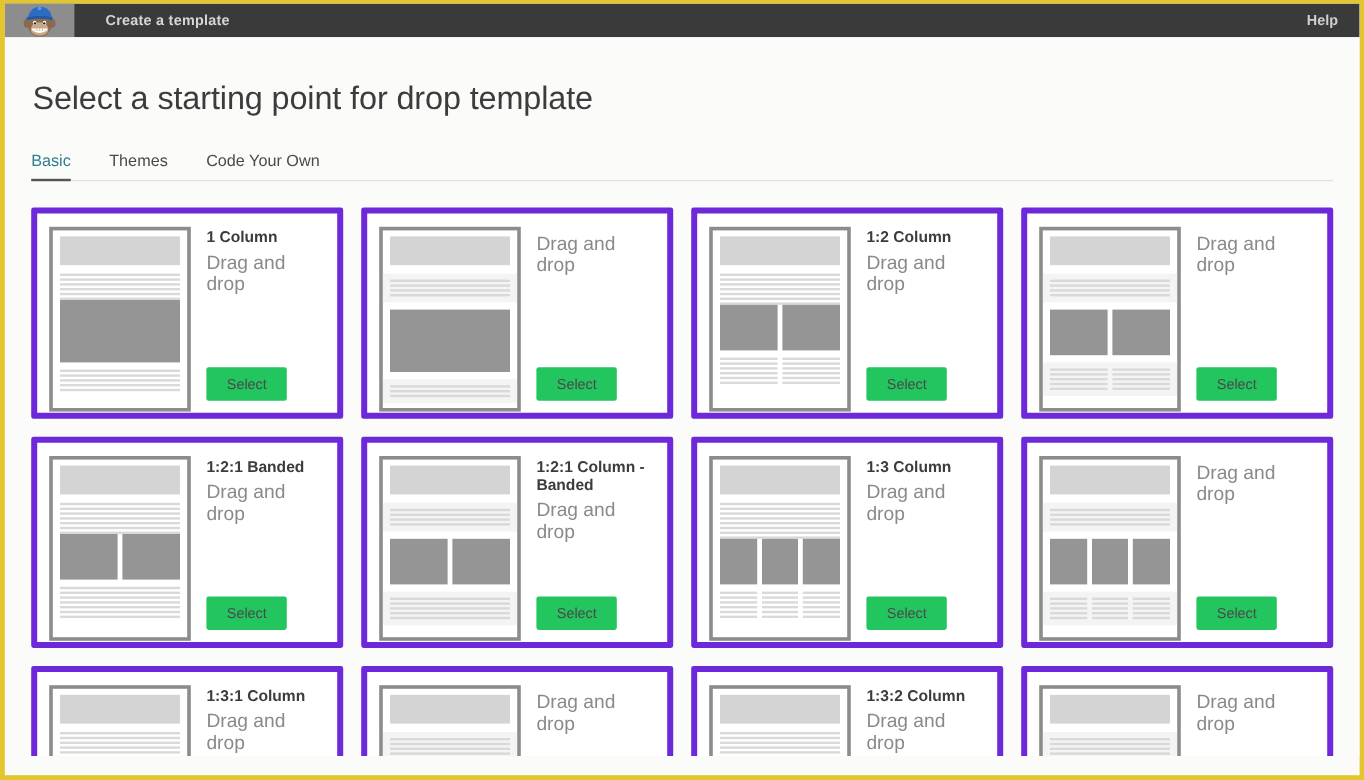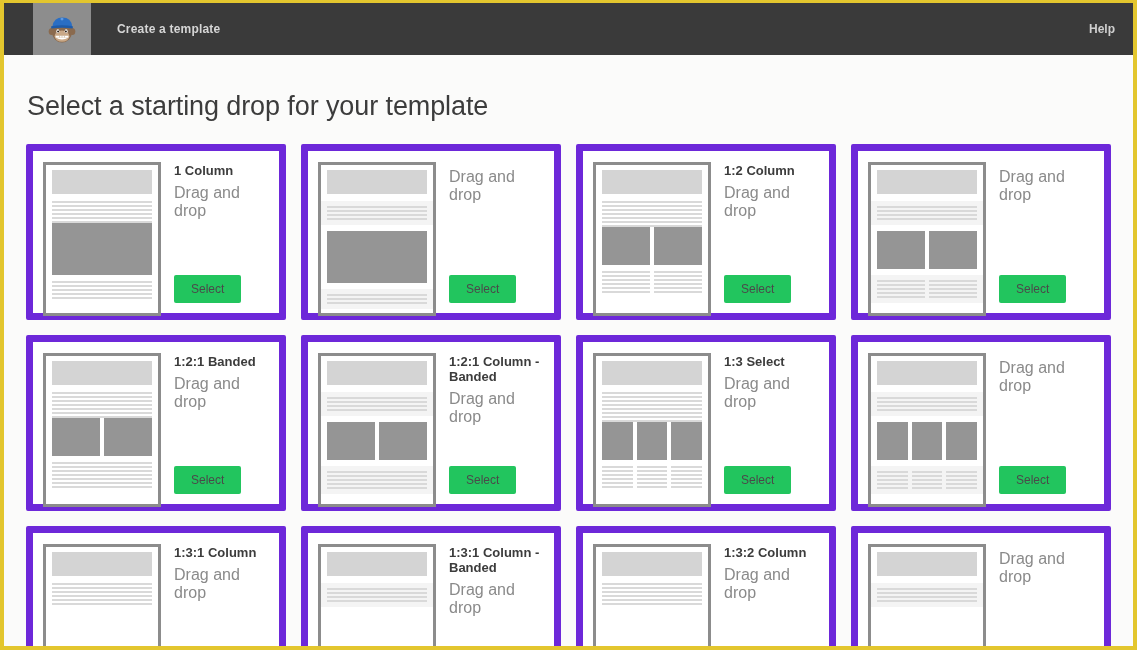--- a/index.html
+++ b/index.html
@@ -27,24 +27,23 @@
     width: 100%;
     height: 100%;
     background: #fbfbfa;
     overflow: hidden;
   }
 
   
   #topbar {
     display: flex;
     align-items: stretch;
-    height: 52px;
+    height: 28px;
     background: #3a3a3a;
     flex: 0 0 auto;
-    padding-left: 29px;
   }
 
   #logo-tile {
     width: 58px;
     background: #8d8d8d;
     display: flex;
     align-items: center;
     justify-content: center;
   }
 
@@ -124,21 +123,21 @@
   
   #grid {
     display: grid;
     grid-template-columns: repeat(4, 1fr);
     gap: 15px;
     margin-top: 22px;
   }
 
   .card {
     background: #ffffff;
-    border: 7px solid #6d28d9;
+    border: 5px solid #6d28d9;
     border-radius: 2px;
     height: 176px;
     display: flex;
     padding: 11px 10px 10px 10px;
     position: relative;
     cursor: pointer;
   }
 
   
   .thumb {
@@ -278,22 +277,27 @@
         </svg>
       </div>
 
       <div id="topbar-title">Create a template</div>
 
       <div id="topbar-help">Help</div>
     </div>
 
     <div id="page">
 
-      <h1 id="page-title">Select a starting drop for your template</h1>
-
+      <h1 id="page-title">Select a starting point for drop template</h1>
+
+      <div id="tabs-wrap">
+          <button class="tab active">Basic</button>
+          <button class="tab">Themes</button>
+          <button class="tab">Code Your Own</button>
+        </div>
 
       <div id="grid">
           <div class="card">
             <div class="thumb">
               <div class="t-head"></div>
               <div class="lines">
                 <div class="ln"></div>
                 <div class="ln"></div>
                 <div class="ln"></div>
                 <div class="ln"></div>
@@ -533,21 +537,21 @@
                   <div class="ln"></div>
                   <div class="ln"></div>
                   <div class="ln"></div>
                   <div class="ln"></div>
                   <div class="ln"></div>
                 </div>
               </div>
               <div class="spacer"></div>
             </div>
             <div class="card-body">
-              <div class="card-title">1:3 Select</div>
+              <div class="card-title">1:3 Column</div>
               <div class="card-sub">Drag and drop</div>
               <button class="select-btn">Select</button>
             </div>
           </div>
           <div class="card">
             <div class="thumb">
               <div class="t-head"></div>
               <div class="band">
                 <div class="lines">
                   <div class="ln"></div>
@@ -616,21 +620,20 @@
               <div class="band">
                 <div class="lines">
                   <div class="ln"></div>
                   <div class="ln"></div>
                   <div class="ln"></div>
                   <div class="ln"></div>
                 </div>
               </div>
             </div>
             <div class="card-body">
-              <div class="card-title">1:3:1 Column - Banded</div>
               <div class="card-sub">Drag and drop</div>
             </div>
           </div>
           <div class="card">
             <div class="thumb">
               <div class="t-head"></div>
               <div class="lines">
                 <div class="ln"></div>
                 <div class="ln"></div>
                 <div class="ln"></div>

